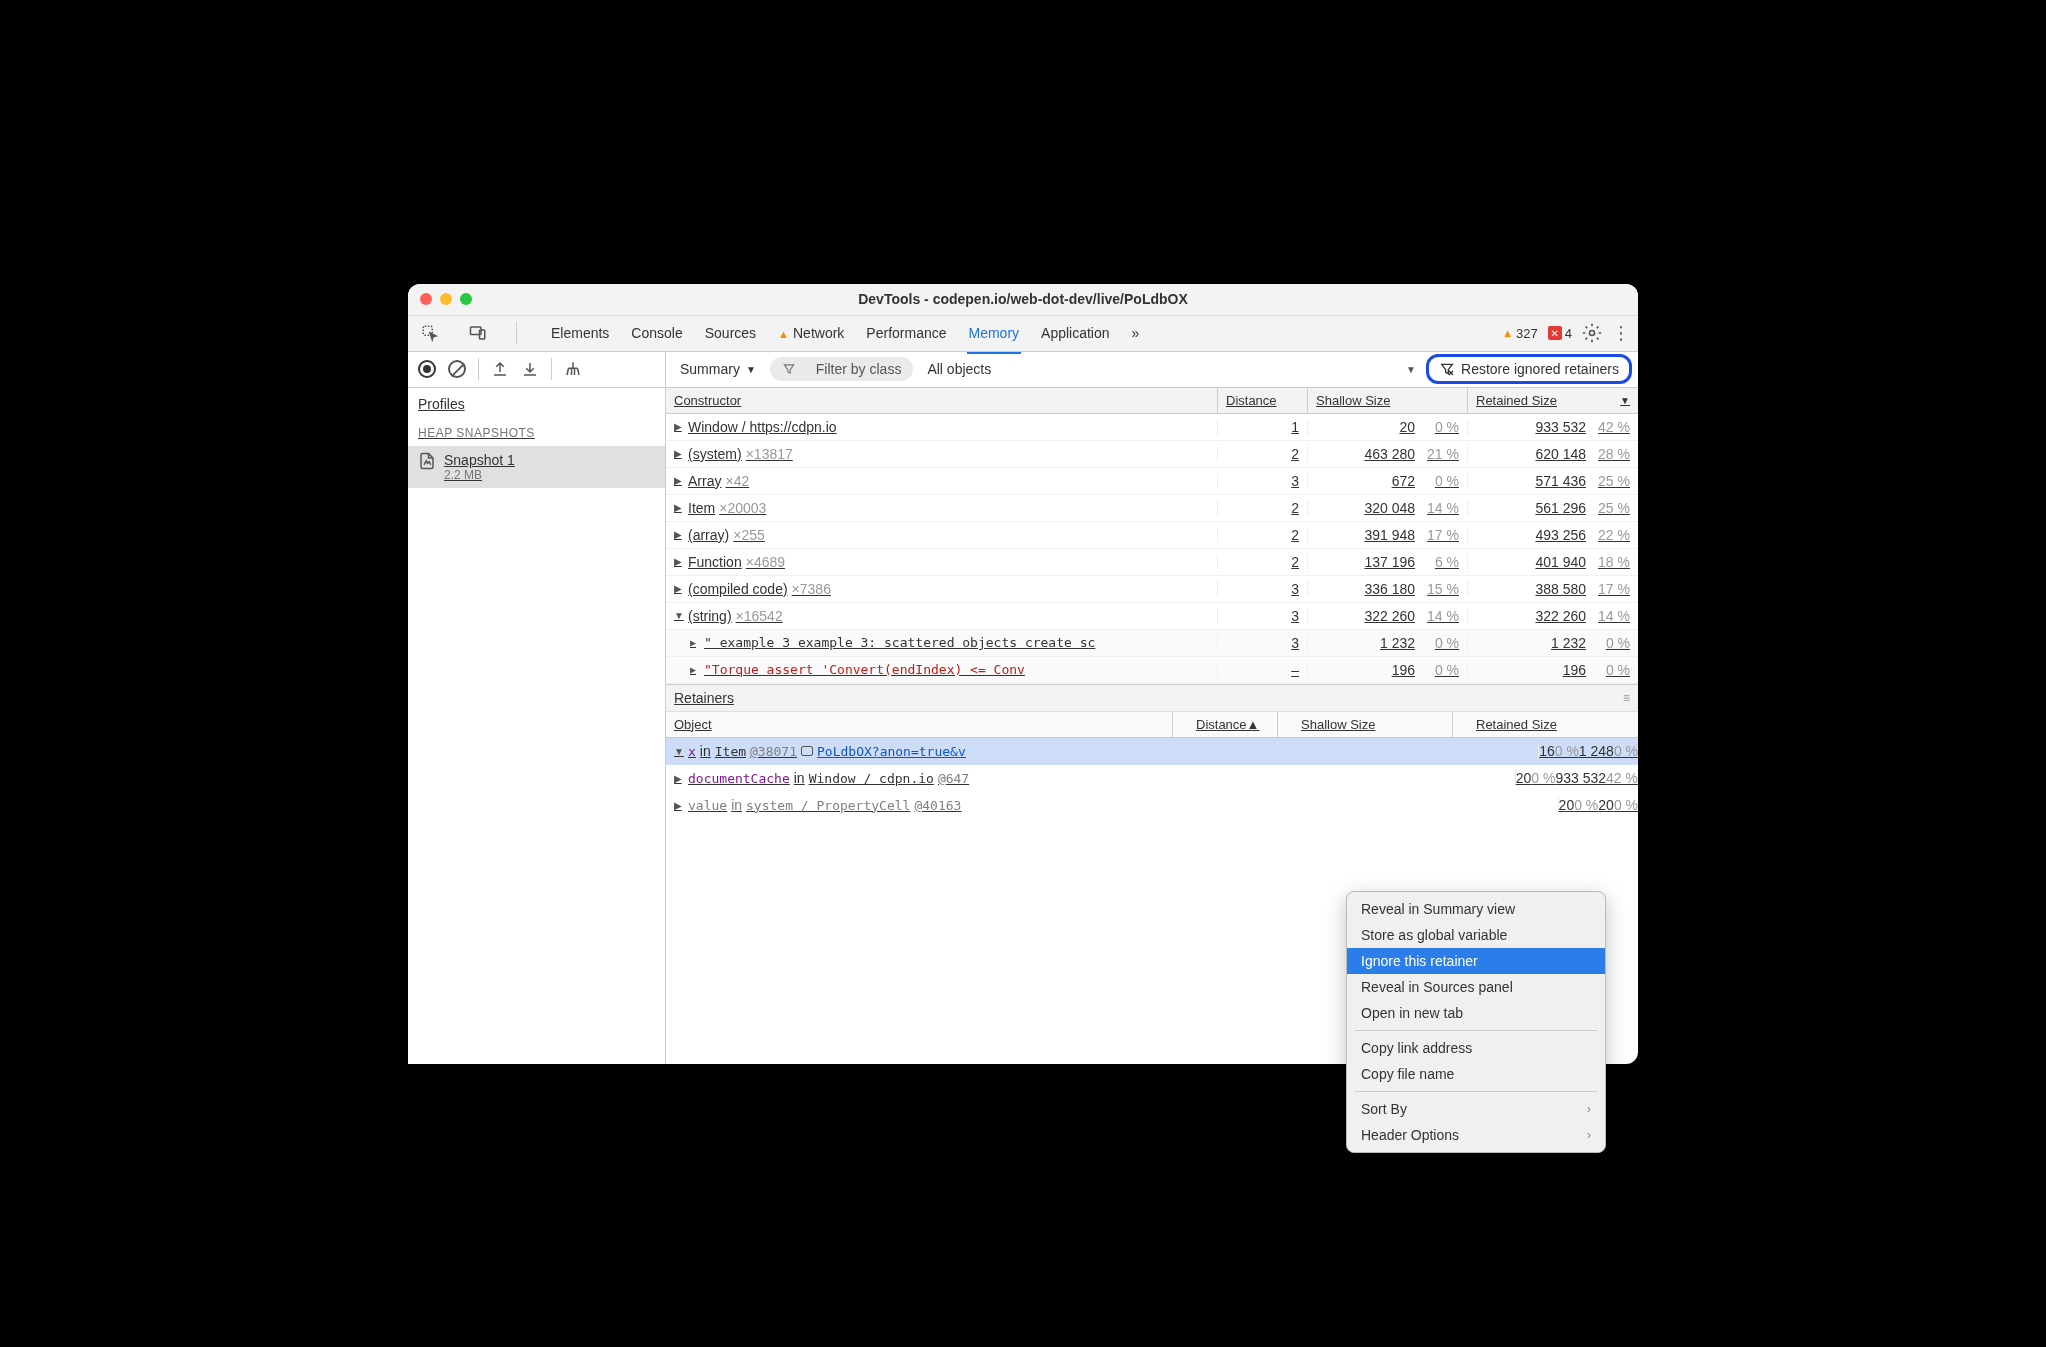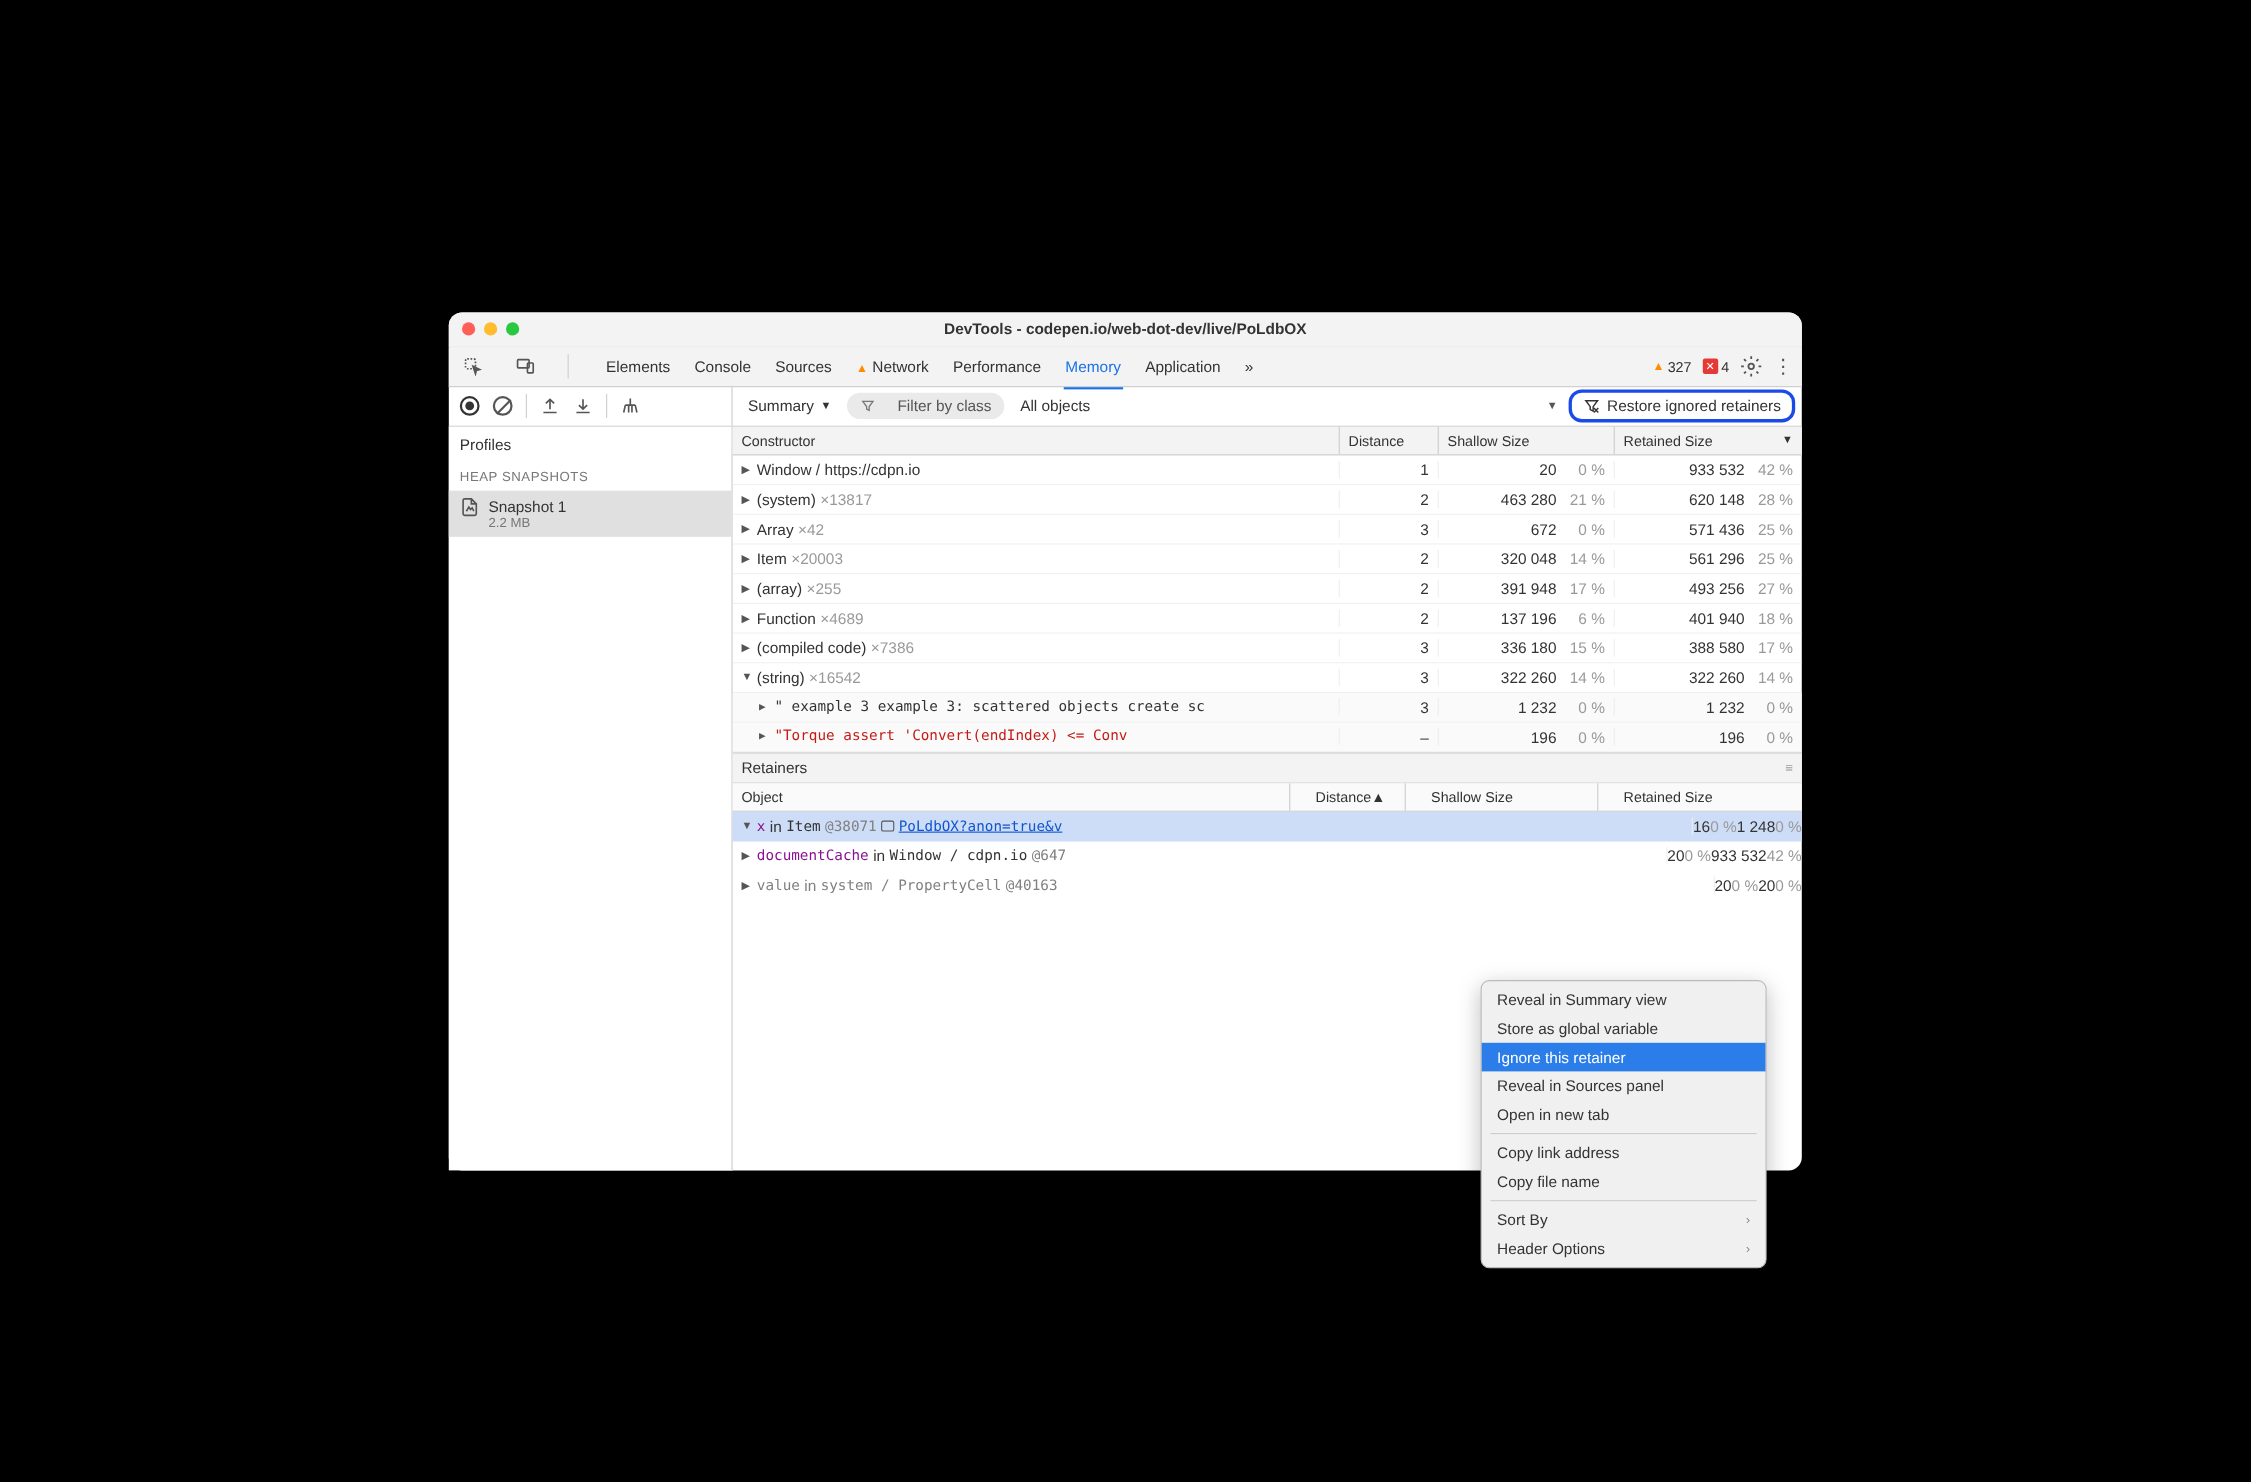--- a/index.html
+++ b/index.html
@@ -35,21 +35,21 @@
 .record-dot.inner { width:8px; height:8px; background:#333; border:none; }
 .no-icon { width:18px; height:18px; border:2px solid #555; border-radius:50%; position:relative; }
 .no-icon::after { content:""; position:absolute; width:2px; height:18px; background:#555; left:7px; top:-1px; transform:rotate(45deg); }
 .ico { width:26px; height:26px; display:flex; align-items:center; justify-content:center; color:#555; }
 .ico svg { width:18px; height:18px; }
 .dd { display:flex; align-items:center; gap:6px; padding:0 8px; font-size:14px; color:#333; }
 .filter-pill { background:#eaeaea; border-radius:14px; padding:4px 12px; color:#555; display:flex; align-items:center; gap:20px; font-size:14px; }
 .restore-btn { border:3px solid #1a4ae8; border-radius:12px; padding:4px 10px; display:flex; align-items:center; gap:6px; font-size:14px; margin-left:auto; color:#333; }
 .restore-btn svg { width:16px; height:16px; }
 
-.body { display: flex; height: calc(100% - 104px); border-radius: 0 0 12px 12px; overflow: visible; }
+.body { display: flex; height: calc(100% - 104px); border-radius: 0 0 12px 12px; overflow: visible; text-decoration: underline; }
 .sidebar { width: 258px; border-right: 1px solid #ccc; background:#fff; }
 .sidebar .hdr { padding: 8px 10px; font-size: 14px; color: #333; }
 .sidebar .cat { padding: 6px 10px; font-size: 12px; color: #777; letter-spacing: 0.5px; }
 .snap-item { background:#e0e0e0; padding: 6px 10px; display:flex; align-items:flex-start; gap:8px; }
 .snap-item .snap-name { font-size:14px; color:#333; }
 .snap-item .snap-size { font-size:12px; color:#777; }
 
 .main { flex:1; display:flex; flex-direction:column; overflow:visible; position:relative; }
 .grid-head { display:flex; background:#f3f3f3; border-bottom:1px solid #ccc; font-size:13px; color:#333; height:26px; align-items:center; }
 .col-constr { flex:1; padding:0 8px; border-right:1px solid #ccc; height:100%; display:flex; align-items:center; }
@@ -296,21 +296,21 @@
               <span>(array)</span> 
               <span class="count">×255</span>
             </div>
   <div class="c2">2</div>
   <div class="c3">
               <span class="val">391 948</span>
               <span class="pct">17 %</span>
             </div>
   <div class="c4">
               <span class="val">493 256</span>
-              <span class="pct">27 %</span>
+              <span class="pct">22 %</span>
             </div>
           </div>
           <div class="row">
             <div class="c1">
               <span class="tree-arrow">▶</span>
               <span>Function</span> 
               <span class="count">×4689</span>
             </div>
   <div class="c2">2</div>
   <div class="c3">

